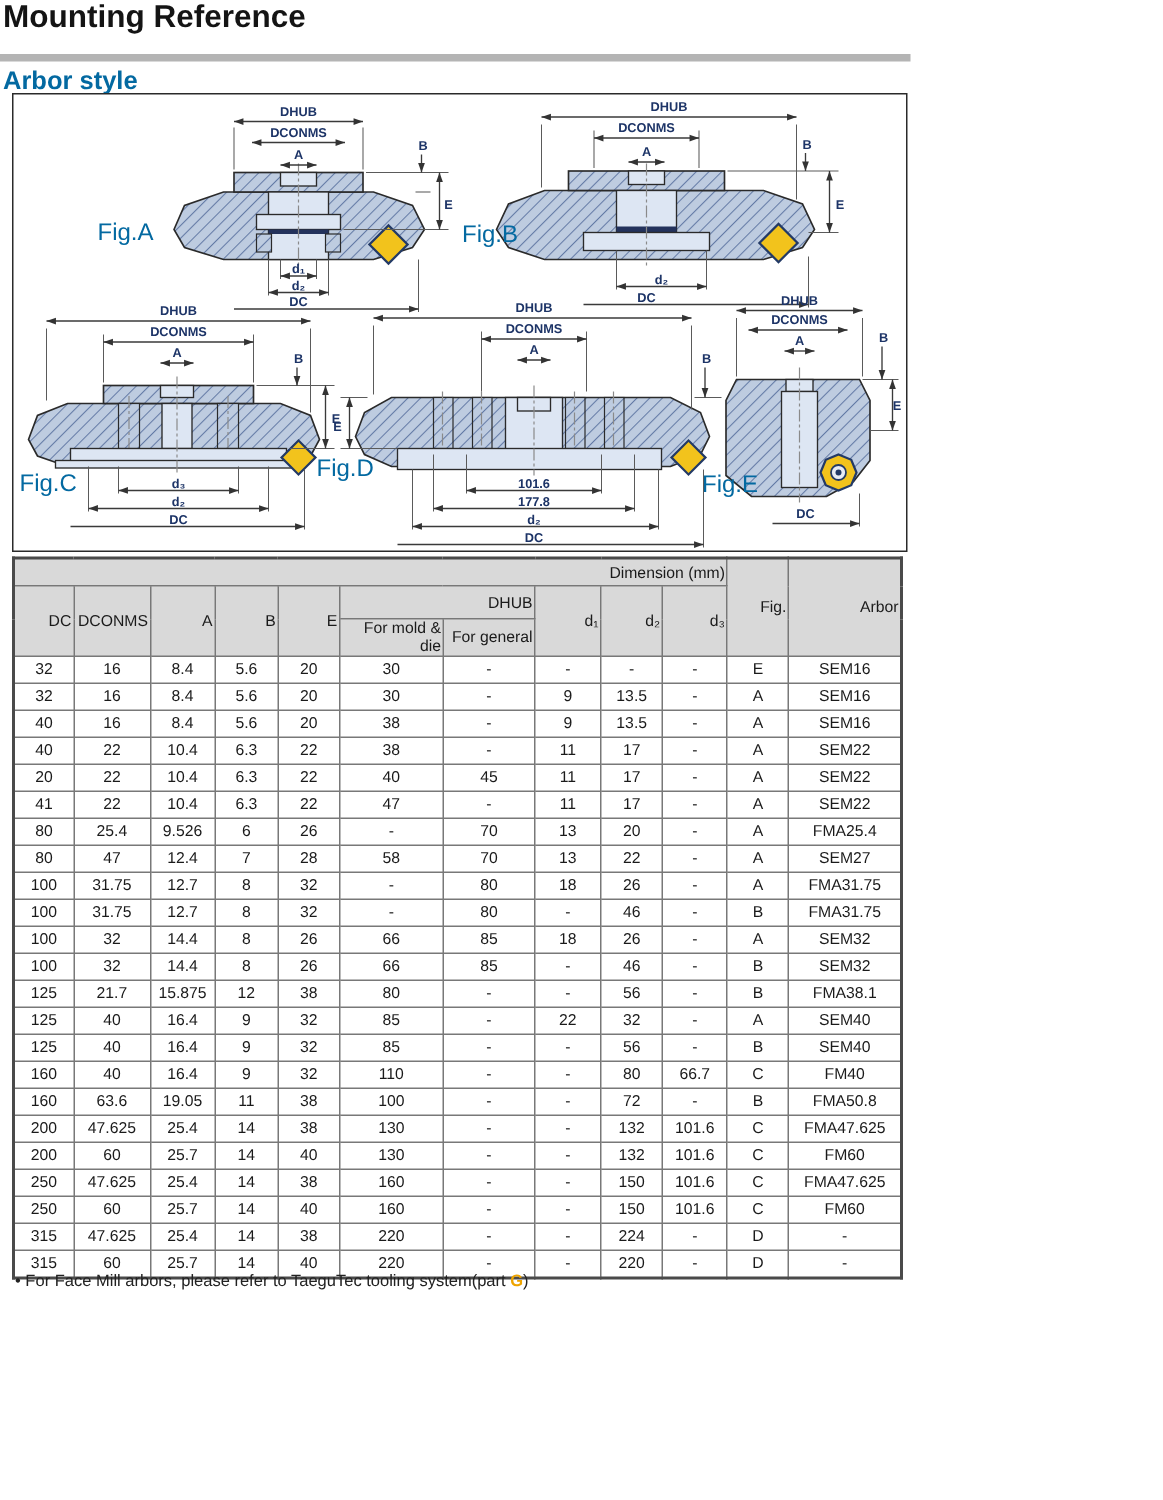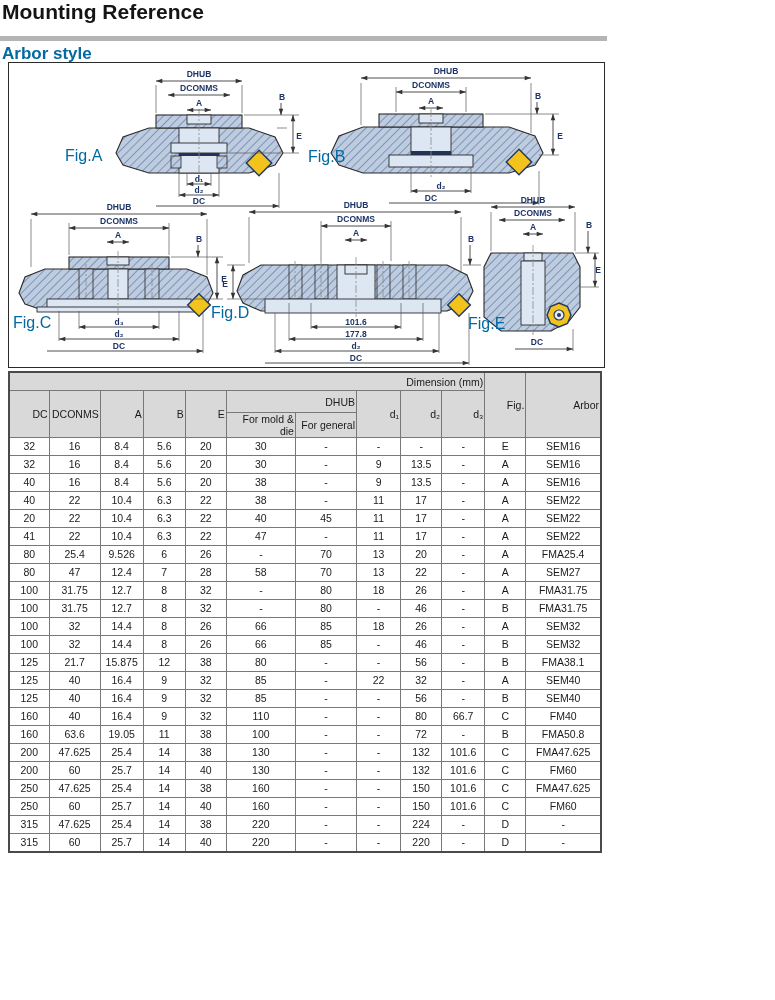--- a/index.html
+++ b/index.html
@@ -660,14 +660,15 @@
           <td>-</td>
           <td>-</td>
           <td>220</td>
           <td>-</td>
           <td>D</td>
           <td>-</td>
         </tr>
       </tbody>
   </table>
 
+  <div class="footnote"><span>•</span><span> For Face Mill arbors, please refer to TaeguTec tooling system(part </span><span class="g">G</span><span>)</span></div>
 
 </div>
 
 </body></html>

